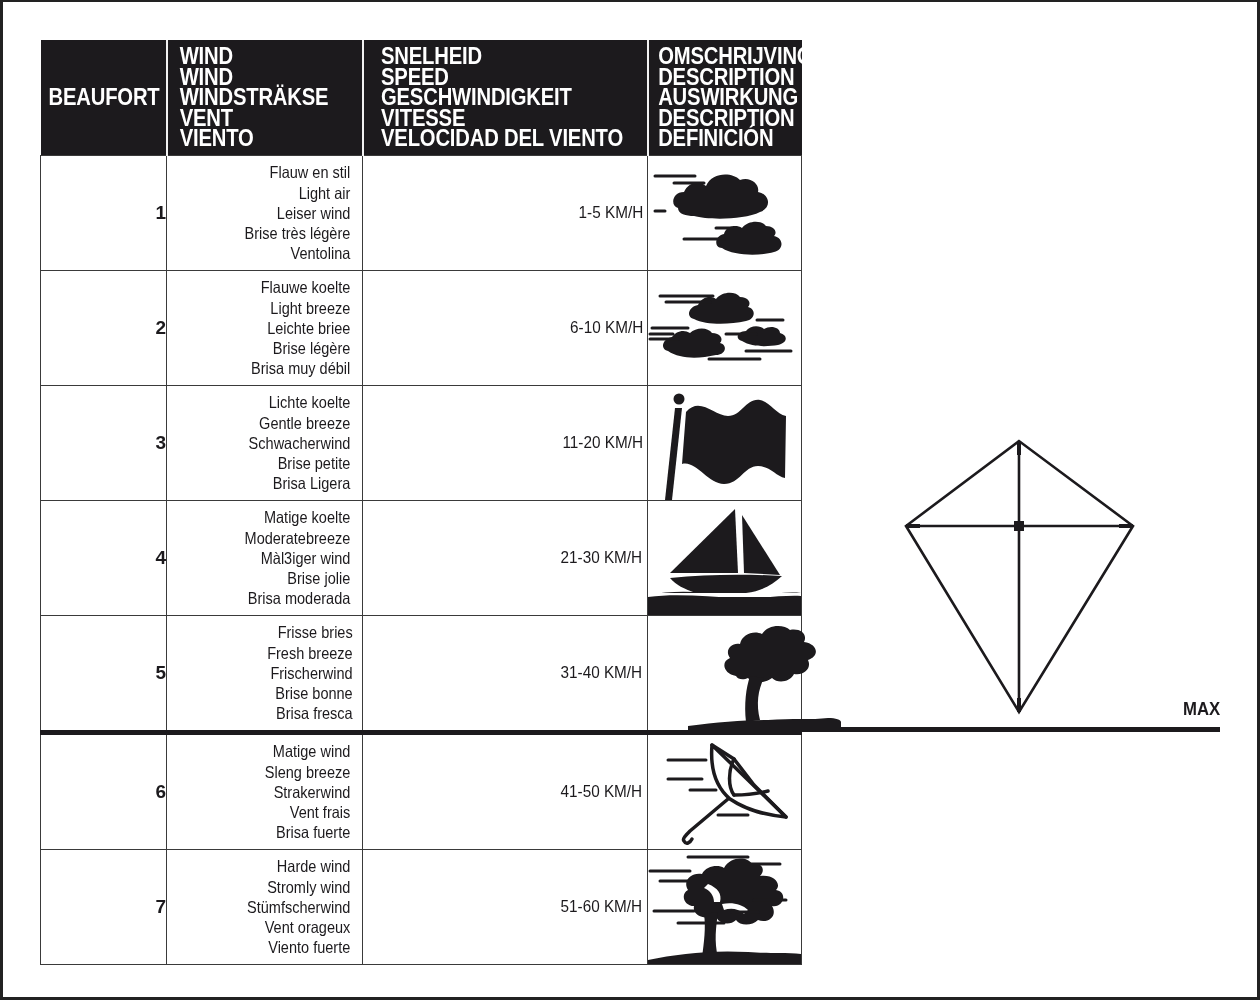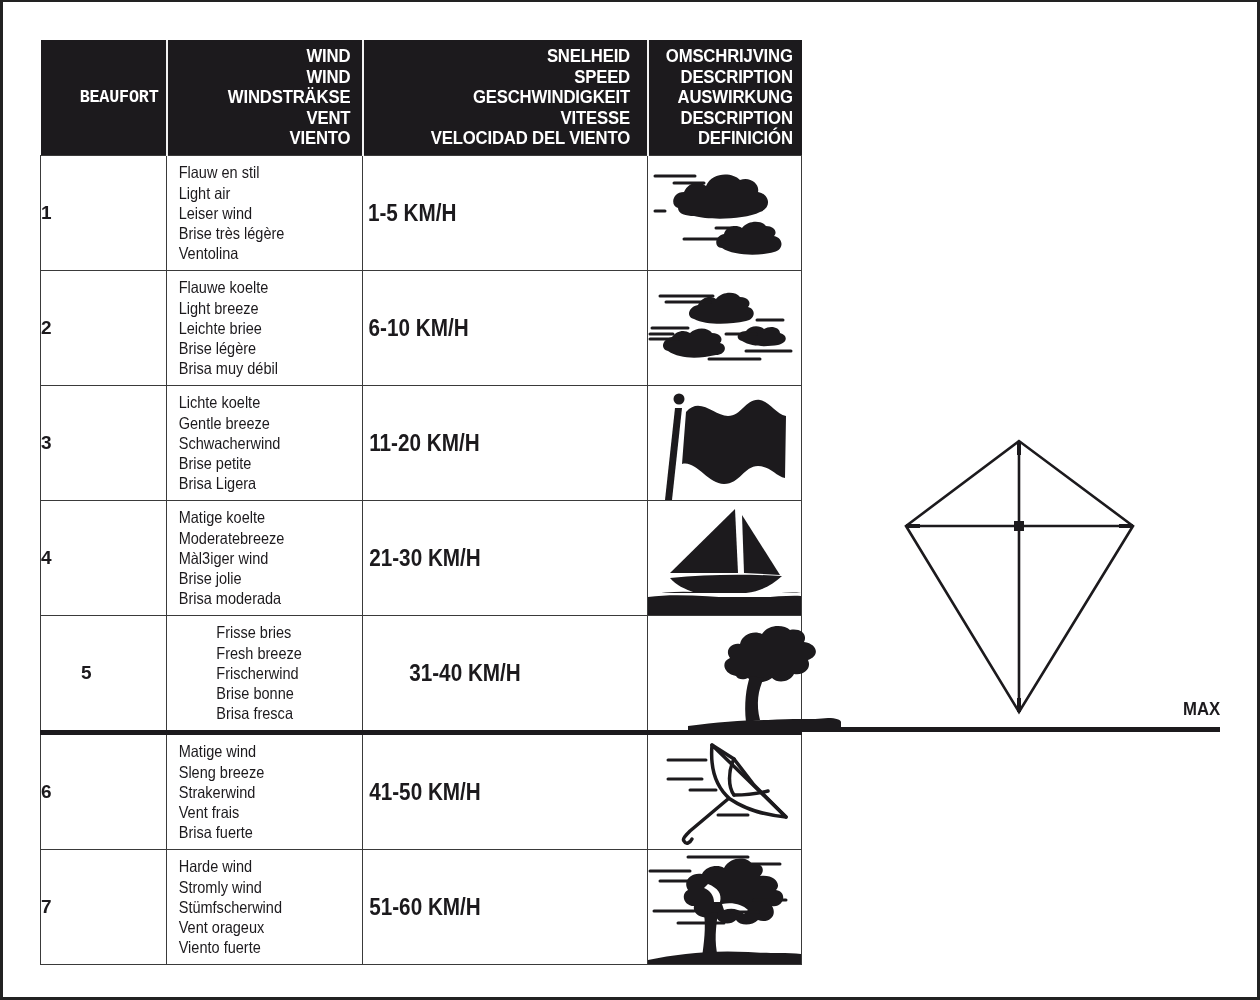--- a/index.html
+++ b/index.html
@@ -3,31 +3,31 @@
   <meta charset="utf-8">
   <style>
     html, body { margin: 0; padding: 0; background: #ffffff; }
     body { width: 1260px; height: 1000px; position: relative; overflow: hidden;
            font-family: "Liberation Sans", "DejaVu Sans", sans-serif; color: #1c1a1d; }
     .frame { position: absolute; left: 0; top: 0; width: 1260px; height: 1000px;
              box-sizing: border-box; border: 3px solid #222; border-top-width: 2px; }
     table.beaufort { position: absolute; left: 40px; top: 40px; border-collapse: collapse;
                      table-layout: fixed; width: 761px; }
     table.beaufort th { background: #1c1a1d; color: #fff; font-weight: bold;
-                        font-size: 19px; line-height: 20.5px; letter-spacing: -0.2px;
-                        text-align: right; vertical-align: middle; height: 115px; padding: 0;
+                        font-size: 23px; line-height: 20.5px; letter-spacing: -0.2px;
+                        text-align: left; vertical-align: middle; height: 115px; padding: 0;
                         border-left: 2px solid #f2f2f2; transform-origin: center; }
-    table.beaufort th:first-child { border-left: none; font-family: Liberation Mono, monospace; }
+    table.beaufort th:first-child { border-left: none; }
     table.beaufort th .hl { display: block; transform: scaleX(0.88); white-space: nowrap; }
     table.beaufort td { border: 1.5px solid #3a3a3a; height: 114px; padding: 0;
-                        text-align: left; vertical-align: middle; }
+                        text-align: right; vertical-align: middle; }
     td.num { font-weight: bold; font-size: 19px; }
     td.names { font-size: 16.5px; line-height: 20.3px; }
     td.names .nl { display: block; transform: scaleX(0.88); white-space: nowrap; }
-    td.speed { font-weight: bold; font-size: 23px; }
+    td.speed { font-weight: normal; font-size: 17px; }
     td.speed span { display: inline-block; transform: scaleX(0.9); }
     td.icon { position: relative; }
     td.icon svg { display: block; width: 153px; height: 114px; }
     tr.max-row td { border-bottom: 5px solid #1c1a1d; padding-left: 40px; }
     .max-line { position: absolute; left: 800px; top: 727px; width: 420px; height: 5px; background: #1c1a1d; }
     .kite { position: absolute; left: 900px; top: 436px; }
     .max-label { position: absolute; left: 1183px; top: 698px; font-weight: bold; font-size: 19px;
                  transform: scaleX(0.88); transform-origin: left; }
   </style>
 </head>

